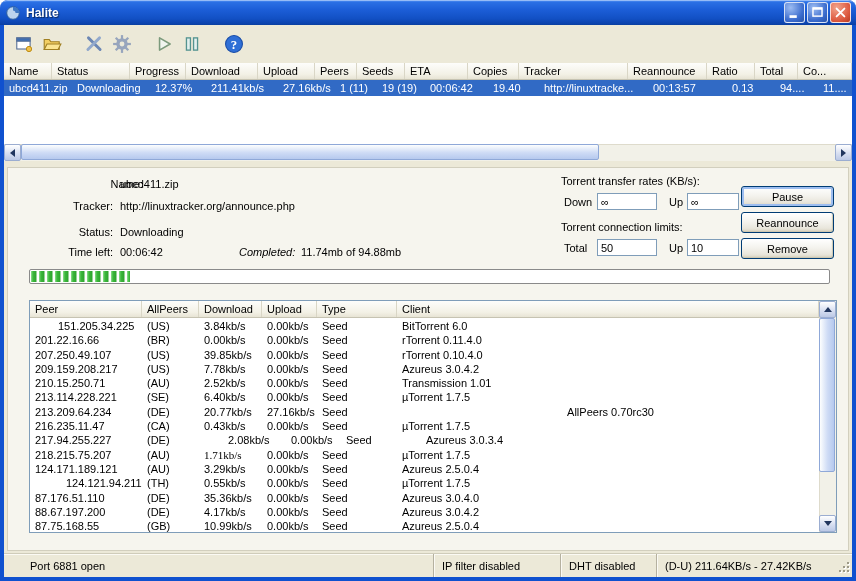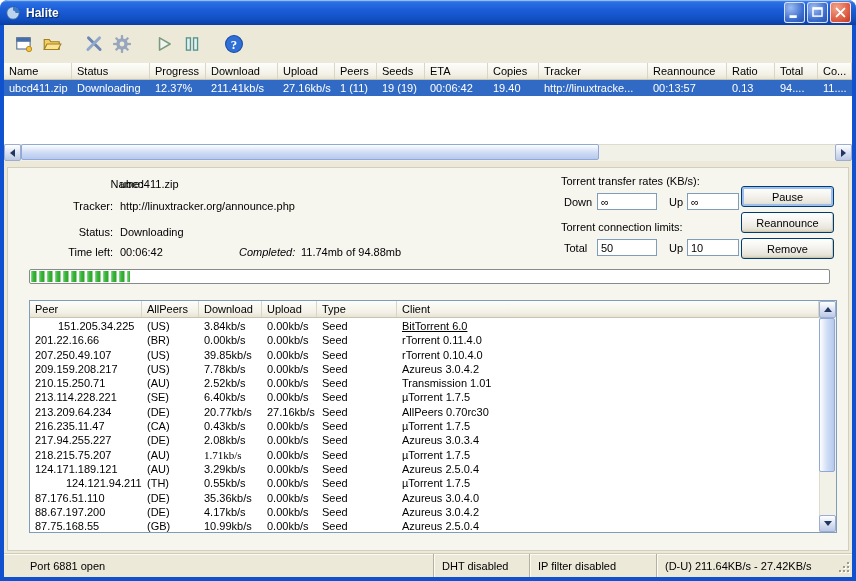--- a/index.html
+++ b/index.html
@@ -166,21 +166,21 @@
       <button class="tool-btn">
         <svg viewBox="0 0 18 18">
           <circle cx="9" cy="9" r="7.6" fill="#2f6fd6" stroke="#1b4ea8"></circle>
           <text x="9" y="13.2" text-anchor="middle" font-size="11.5" font-weight="bold" fill="#fff" font-family="Liberation Serif,serif">?</text>
         </svg>
       </button>
     </div>
 
     <div class="torrent-list">
       <div class="t-header">
-          <div class="hcell" style="width: 68px;">Name</div>
+          <div class="hcell" style="width: 48px;">Name</div>
           <div class="hcell" style="width: 78px;">Status</div>
           <div class="hcell" style="width: 56px;">Progress</div>
           <div class="hcell" style="width: 72px;">Download</div>
           <div class="hcell" style="width: 57px;">Upload</div>
           <div class="hcell" style="width: 42px;">Peers</div>
           <div class="hcell" style="width: 48px;">Seeds</div>
           <div class="hcell" style="width: 63px;">ETA</div>
           <div class="hcell" style="width: 51px;">Copies</div>
           <div class="hcell" style="width: 109px;">Tracker</div>
           <div class="hcell" style="width: 79px;">Reannounce</div>
@@ -259,21 +259,21 @@
             <div class="hcell" style="width: 80px;">Type</div>
             <div class="hcell" style="flex: 1 1 0%;">Client</div>
           </div>
         <div class="p-body">
             <div class="prow">
               <div class="pcell" style="width: 112px; padding-left: 28px;">151.205.34.225</div>
               <div class="pcell" style="width: 57px;">(US)</div>
               <div class="pcell" style="width: 63px;">3.84kb/s</div>
               <div class="pcell" style="width: 55px;">0.00kb/s</div>
               <div class="pcell" style="width: 80px;">Seed</div>
-              <div class="pcell" style="flex: 1 1 0%; text-decoration: underline;">BitTorrent 6.0</div>
+              <div class="pcell" style="flex: 1 1 0%;">BitTorrent 6.0</div>
             </div>
             <div class="prow">
               <div class="pcell" style="width: 112px;">201.22.16.66</div>
               <div class="pcell" style="width: 57px;">(BR)</div>
               <div class="pcell" style="width: 63px;">0.00kb/s</div>
               <div class="pcell" style="width: 55px;">0.00kb/s</div>
               <div class="pcell" style="width: 80px;">Seed</div>
               <div class="pcell" style="flex: 1 1 0%;">rTorrent 0.11.4.0</div>
             </div>
             <div class="prow">
@@ -307,34 +307,34 @@
               <div class="pcell" style="width: 55px;">0.00kb/s</div>
               <div class="pcell" style="width: 80px;">Seed</div>
               <div class="pcell" style="flex: 1 1 0%;">µTorrent 1.7.5</div>
             </div>
             <div class="prow">
               <div class="pcell" style="width: 112px;">213.209.64.234</div>
               <div class="pcell" style="width: 57px;">(DE)</div>
               <div class="pcell" style="width: 63px;">20.77kb/s</div>
               <div class="pcell" style="width: 55px;">27.16kb/s</div>
               <div class="pcell" style="width: 80px;">Seed</div>
-              <div class="pcell" style="flex: 1 1 0%;">AllPeers 0.70rc30</div>
+              <div class="pcell" style="flex: 1 1 0%; text-align: center;">AllPeers 0.70rc30</div>
             </div>
             <div class="prow">
               <div class="pcell" style="width: 112px;">216.235.11.47</div>
               <div class="pcell" style="width: 57px;">(CA)</div>
               <div class="pcell" style="width: 63px;">0.43kb/s</div>
               <div class="pcell" style="width: 55px;">0.00kb/s</div>
               <div class="pcell" style="width: 80px;">Seed</div>
               <div class="pcell" style="flex: 1 1 0%;">µTorrent 1.7.5</div>
             </div>
             <div class="prow">
               <div class="pcell" style="width: 112px;">217.94.255.227</div>
               <div class="pcell" style="width: 57px;">(DE)</div>
-              <div class="pcell" style="width: 63px;">2.08kb/s</div>
+              <div class="pcell" style="width: 63px; margin-left: 24px;">2.08kb/s</div>
               <div class="pcell" style="width: 55px;">0.00kb/s</div>
               <div class="pcell" style="width: 80px;">Seed</div>
               <div class="pcell" style="flex: 1 1 0%;">Azureus 3.0.3.4</div>
             </div>
             <div class="prow">
               <div class="pcell" style="width: 112px;">218.215.75.207</div>
               <div class="pcell" style="width: 57px;">(AU)</div>
               <div class="pcell" style="width: 63px; font-family: Liberation Serif, serif;">1.71kb/s</div>
               <div class="pcell" style="width: 55px;">0.00kb/s</div>
               <div class="pcell" style="width: 80px;">Seed</div>
@@ -391,22 +391,22 @@
           <button class="sb-btn">
               <span class="tri tri-down"></span>
             </button>
         </div>
       </div>
     </div>
   </div>
 
   <div class="statusbar">
     <div class="pane" style="width:429px;padding-left:26px;">Port 6881 open</div>
+    <div class="pane" style="width:127px;">IP filter disabled</div>
     <div class="pane" style="width:96px;">DHT disabled</div>
-    <div class="pane" style="width:127px;">IP filter disabled</div>
     <div class="pane" style="flex:1;">(D-U) 211.64KB/s - 27.42KB/s</div>
     <span class="grip">
       <svg width="14" height="14">
         <g fill="#fff">
             <rect x="11" y="11" width="2" height="2"></rect>
             <rect x="11" y="7" width="2" height="2"></rect>
             <rect x="7" y="11" width="2" height="2"></rect>
             <rect x="11" y="3" width="2" height="2"></rect>
             <rect x="7" y="7" width="2" height="2"></rect>
             <rect x="3" y="11" width="2" height="2"></rect>

